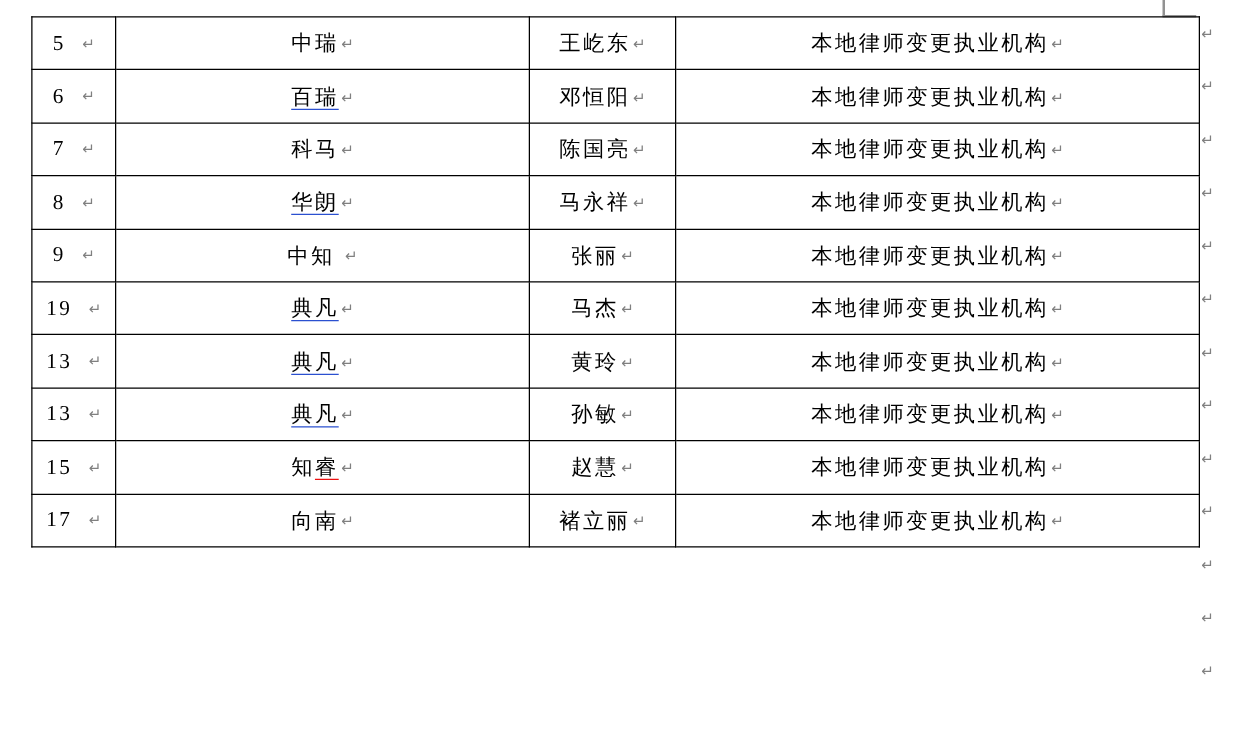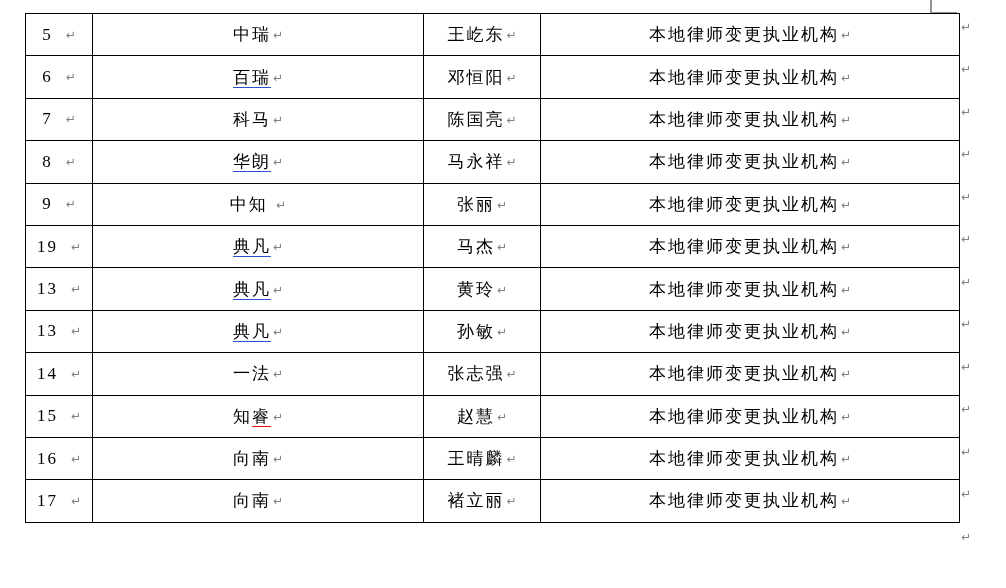--- a/index.html
+++ b/index.html
@@ -145,38 +145,26 @@
           <td><span>黄玲</span><span class="pmark">↵</span></td>
           <td><span>本地律师变更执业机构</span><span class="pmark">↵</span></td>
         </tr>
         <tr>
           <td><span>13</span><span class="pmark gapmark">↵</span></td>
           <td><span class="wavy-blue">典凡</span><span class="pmark">↵</span></td>
           <td><span>孙敏</span><span class="pmark">↵</span></td>
           <td><span>本地律师变更执业机构</span><span class="pmark">↵</span></td>
         </tr>
         <tr>
-          <td><span>14</span><span class="pmark gapmark">↵</span></td>
-          <td><span>一法</span><span class="pmark">↵</span></td>
-          <td><span>张志强</span><span class="pmark">↵</span></td>
-          <td><span>本地律师变更执业机构</span><span class="pmark">↵</span></td>
-        </tr>
-        <tr>
           <td><span>15</span><span class="pmark gapmark">↵</span></td>
           <td><span>知</span><span class="wavy-red">睿</span><span class="pmark">↵</span></td>
           <td><span>赵慧</span><span class="pmark">↵</span></td>
           <td><span>本地律师变更执业机构</span><span class="pmark">↵</span></td>
         </tr>
         <tr>
-          <td><span>16</span><span class="pmark gapmark">↵</span></td>
-          <td><span>向南</span><span class="pmark">↵</span></td>
-          <td><span>王晴麟</span><span class="pmark">↵</span></td>
-          <td><span>本地律师变更执业机构</span><span class="pmark">↵</span></td>
-        </tr>
-        <tr>
           <td><span>17</span><span class="pmark gapmark">↵</span></td>
           <td><span>向南</span><span class="pmark">↵</span></td>
           <td><span>褚立丽</span><span class="pmark">↵</span></td>
           <td><span>本地律师变更执业机构</span><span class="pmark">↵</span></td>
         </tr>
       </tbody>
   </table>
 
   <div class="row-marks">
       <div class="rm">

